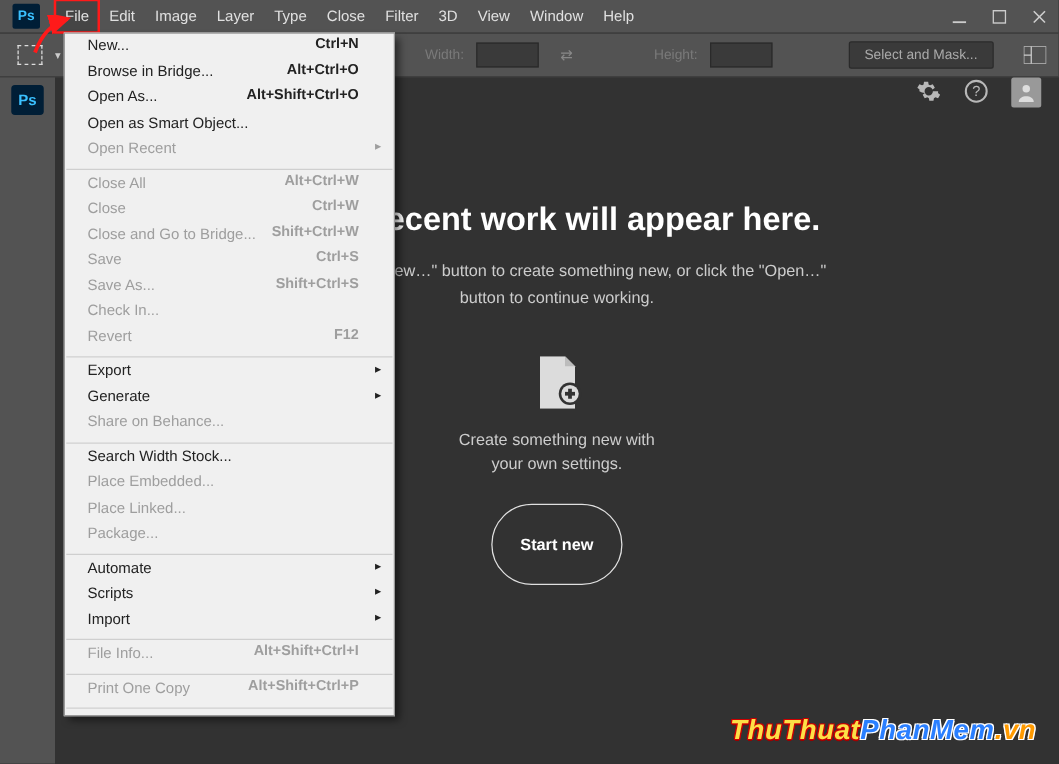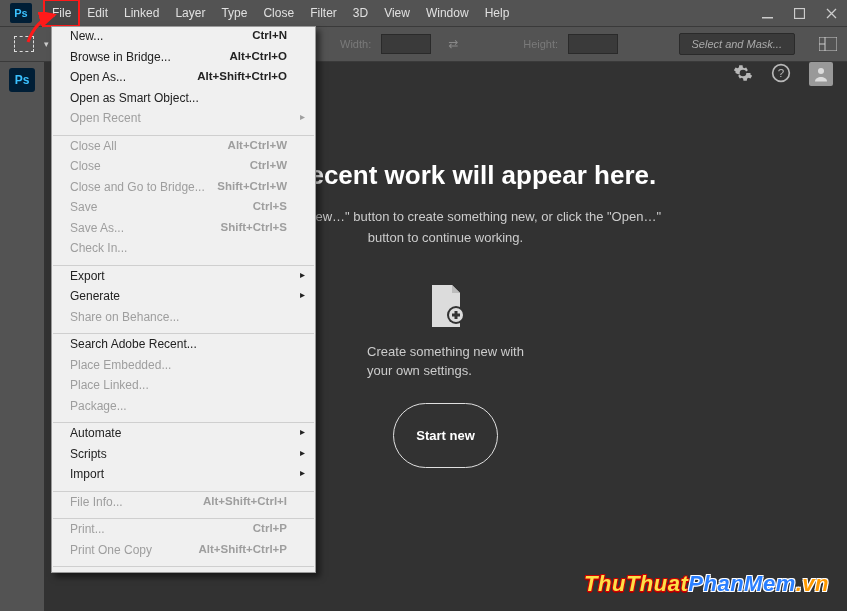--- a/index.html
+++ b/index.html
@@ -15,37 +15,37 @@
   .win-controls svg { width: 11px; height: 11px; }
   
   .optbar { height: 36px; background: #535353; display: flex; align-items: center; padding-left: 14px; gap: 10px; border-top: 1px solid #3a3a3a; border-bottom: 1px solid #3a3a3a; }
   .marquee-ic { width: 20px; height: 16px; border: 1px dashed #ddd; }
   .chev { color:#ccc; font-size:9px; }
   .sep { width:1px; height: 24px; background:#3a3a3a; margin:0 4px; }
   .style-sel { background:#3a3a3a; color:#ddd; border:1px solid #2a2a2a; height:20px; font-size:11px; padding:0 4px; }
   .lbl { color: #b0b0b0; font-size: 11px; margin-left: 48px; }
   .field { width: 50px; height: 20px; background:#3a3a3a; border:1px solid #2a2a2a; }
   .sm-btn { width: 24px; height: 24px; display:flex; align-items:center; justify-content:center; color:#888; }
-  .mask-btn { background:#3a3a3a; border:1px solid #2a2a2a; color:#aaa; font-size:11px; height:22px; padding:0 12px; margin-left:auto; border-radius:2px;font-style:italic; }
+  .mask-btn { background:#3a3a3a; border:1px solid #2a2a2a; color:#aaa; font-size:11px; height:22px; padding:0 12px; margin-left:auto; border-radius:2px; }
   .grid-ic { width:22px; height:22px; margin:0 8px 0 12px; display:flex; align-items:center; justify-content:center; }
   
   .content-row { display:flex; height: calc(611px - 26px - 36px); }
   .toolstrip { width: 44px; background:#535353; padding-top:6px; display:flex; flex-direction:column; align-items:center; }
   .tool-ps { width:26px; height:24px; background: #001e36; color:#3ac1ff; font-weight:bold; font-size:12px; display:flex; align-items:center; justify-content:center; border-radius:3px; }
   
   .main { flex:1; background:#323232; position:relative; display:flex; flex-direction:column; align-items:center; padding-top:20px; }
   .topright { position:absolute; top:0; right:14px; display:flex; align-items:center; gap:18px; }
   .topright svg { width:20px; height:20px; fill:#b8b8b8; }
   .avatar { width:24px; height:24px; background:#999; border-radius:2px; display:flex; align-items:center; justify-content:center; }
   .avatar svg { width:18px; height:18px; fill:#ddd; }
   .hero-h1 { color:#fff; font-size:26px; font-weight:600; margin-top: 78px; }
   .hero-p { color:#ccc; font-size:13px; margin-top:16px; text-align:center; line-height:1.6; }
   .file-ic { margin-top: 36px; }
   .file-ic svg { width:40px; height:42px; fill:#dcdcdc; }
-  .sub { color:#ccc; font-size:13px; margin-top:12px; line-height:1.5; }
+  .sub { color:#ccc; font-size:13px; margin-top:12px; text-align:center; line-height:1.5; }
   .start-btn { margin-top:22px; padding: 24px 22px; border:1.5px solid #e0e0e0; border-radius:999px; color:#fff; font-size:13px; font-weight:600; background:transparent; }
   
   .dropdown { position:absolute; left:51px; top:26px; width:265px; background:#f0f0f0; border:1px solid #9a9a9a; box-shadow: 4px 4px 6px rgba(0,0,0,0.5); z-index:50; padding:2px 0; }
   .dd-item { display:flex; height:20.5px; padding:0 28px 0 18px; color:#222; font-size:12px; cursor:default; position:relative; }
   .dd-item .sc { margin-left:auto; color:#222; font-size:11.5px;font-weight:bold; }
   .dd-item.disabled { color:#9e9e9e; }
   .dd-item.disabled .sc { color:#9e9e9e; }
   .dd-item.selected { background:#1070dd; color:#fff; }
   .dd-item.selected .sc { color:#fff; }
   .dd-item.hl-red { outline:2px solid #ff1a1a; outline-offset:-1px; z-index:2; }
@@ -61,21 +61,21 @@
   .watermark .c { color:#ff9a00; text-shadow: -1px -1px 0 #fff, 1px -1px 0 #fff, -1px 1px 0 #fff, 1px 1px 0 #fff; }
 </style>
 </head>
 <body>
 
 <div class="menubar">
   <div class="ps-logo">Ps</div>
   <div id="menu-items" style="display: flex;">
       <div class="menu-item active hl">File</div>
       <div class="menu-item">Edit</div>
-      <div class="menu-item">Linked</div>
+      <div class="menu-item">Image</div>
       <div class="menu-item">Layer</div>
       <div class="menu-item">Type</div>
       <div class="menu-item">Close</div>
       <div class="menu-item">Filter</div>
       <div class="menu-item">3D</div>
       <div class="menu-item">View</div>
       <div class="menu-item">Window</div>
       <div class="menu-item">Help</div>
     </div>
   <div class="win-controls">
@@ -200,35 +200,39 @@
       <span>Save</span>
       <span class="sc">Ctrl+S</span>
     </div>
     <div class="dd-item disabled">
       <span>Save As...</span>
       <span class="sc">Shift+Ctrl+S</span>
     </div>
     <div class="dd-item disabled">
       <span>Check In...</span>
     </div>
+    <div class="dd-item disabled">
+      <span>Revert</span>
+      <span class="sc">F12</span>
+    </div>
     <div class="dd-sep"></div>
     <div class="dd-item">
       <span>Export</span>
       <span class="sub-arrow">▸</span>
     </div>
     <div class="dd-item">
       <span>Generate</span>
       <span class="sub-arrow">▸</span>
     </div>
     <div class="dd-item disabled">
       <span>Share on Behance...</span>
     </div>
     <div class="dd-sep"></div>
     <div class="dd-item">
-      <span>Search Adobe Recent...</span>
+      <span>Search Width Stock...</span>
     </div>
     <div class="dd-item disabled">
       <span>Place Embedded...</span>
     </div>
     <div class="dd-item disabled">
       <span>Place Linked...</span>
     </div>
     <div class="dd-item disabled">
       <span>Package...</span>
     </div>
@@ -244,24 +248,20 @@
     <div class="dd-item">
       <span>Import</span>
       <span class="sub-arrow">▸</span>
     </div>
     <div class="dd-sep"></div>
     <div class="dd-item disabled">
       <span>File Info...</span>
       <span class="sc">Alt+Shift+Ctrl+I</span>
     </div>
     <div class="dd-sep"></div>
-    <div class="dd-item disabled">
-      <span>Print...</span>
-      <span class="sc">Ctrl+P</span>
-    </div>
     <div class="dd-item disabled">
       <span>Print One Copy</span>
       <span class="sc">Alt+Shift+Ctrl+P</span>
     </div>
     <div class="dd-sep"></div>
   </div>
 
 <div class="red-arrow">
   <svg viewBox="0 0 40 34">
       <defs>

